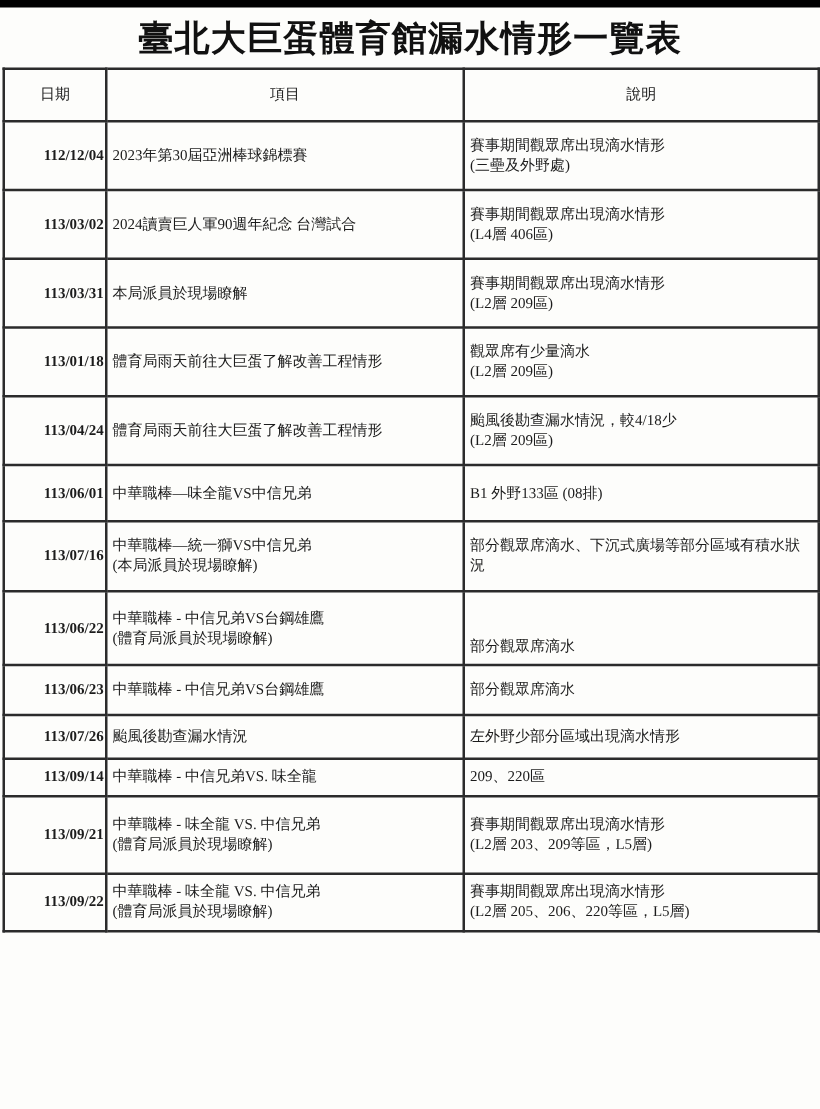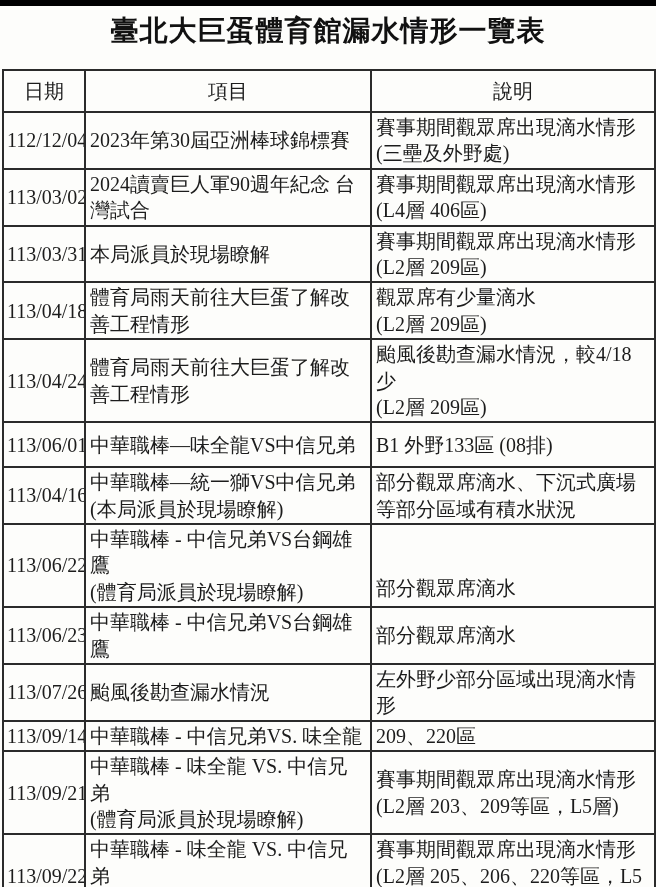--- a/index.html
+++ b/index.html
@@ -12,52 +12,52 @@
   body{
     width:656px;height:887px;overflow:hidden;
     background:var(--c-bg);
     color:var(--c-text);
     font-family:"Liberation Serif","DejaVu Serif",serif;
   }
   .top-bar{
     width:656px;height:6px;background:var(--c-topbar);
   }
   .doc-title{
-    margin:6px 0 19px 0;
+    margin:6px 0 4px 0;
     text-align:center;
     font-family:Liberation Mono, monospace;
     font-weight:bold;
     font-size:28px;
     letter-spacing:1px;
     color:#111;
   }
   table.leak-table{
     border-collapse:collapse;
     table-layout:fixed;
     width:652px;
     margin:0 0 0 2px;
   }
   .leak-table th,.leak-table td{
     border:2px solid var(--c-border);
-    font-size:20px;
+    font-size:12px;
     line-height:1.32;
     padding:1px 4px;
     overflow:hidden;
     white-space:pre-line;
     vertical-align:middle;
   }
   .leak-table col.c-date{width:82px;}
   .leak-table col.c-item{width:286px;}
   .leak-table col.c-desc{width:284px;}
   .leak-table thead th{
     height:38px;
     font-weight:normal;
     text-align:center;
   }
-  td.date-cell{text-align:left;padding-left:3px;padding-right:1px;}
+  td.date-cell{text-align:right;padding-left:19px;padding-right:1px;font-weight:bold;}
   td.item-cell,td.desc-cell{text-align:left;}
   
   tr.h55 td{height:51px;}
   tr.h45 td{height:41px;}
   tr.h40 td{height:36px;}
   tr.h56 td{height:52px;}
   tr.h57 td{height:53px;}
   tr.h35 td{height:31px;}
   tr.h30 td{height:26px;}
   tr.h62 td{height:58px;}
@@ -97,38 +97,38 @@
       <td class="desc-cell">賽事期間觀眾席出現滴水情形
 (L4層 406區)</td>
     </tr>
     <tr class="h55">
       <td class="date-cell">113/03/31</td>
       <td class="item-cell">本局派員於現場瞭解</td>
       <td class="desc-cell">賽事期間觀眾席出現滴水情形
 (L2層 209區)</td>
     </tr>
     <tr class="h55">
-      <td class="date-cell">113/04/18</td>
+      <td class="date-cell">113/01/18</td>
       <td class="item-cell">體育局雨天前往大巨蛋了解改善工程情形</td>
       <td class="desc-cell">觀眾席有少量滴水
 (L2層 209區)</td>
     </tr>
     <tr class="h55">
       <td class="date-cell">113/04/24</td>
       <td class="item-cell">體育局雨天前往大巨蛋了解改善工程情形</td>
       <td class="desc-cell">颱風後勘查漏水情況，較4/18少
 (L2層 209區)</td>
     </tr>
     <tr class="h45">
       <td class="date-cell">113/06/01</td>
       <td class="item-cell">中華職棒—味全龍VS中信兄弟</td>
       <td class="desc-cell">B1 外野133區 (08排)</td>
     </tr>
     <tr class="h56">
-      <td class="date-cell">113/04/16</td>
+      <td class="date-cell">113/07/16</td>
       <td class="item-cell">中華職棒—統一獅VS中信兄弟
 (本局派員於現場瞭解)</td>
       <td class="desc-cell">部分觀眾席滴水、下沉式廣場等部分區域有積水狀況</td>
     </tr>
     <tr class="h55 desc-bottom">
       <td class="date-cell">113/06/22</td>
       <td class="item-cell">中華職棒 - 中信兄弟VS台鋼雄鷹
 (體育局派員於現場瞭解)</td>
       <td class="desc-cell">部分觀眾席滴水</td>
     </tr>

